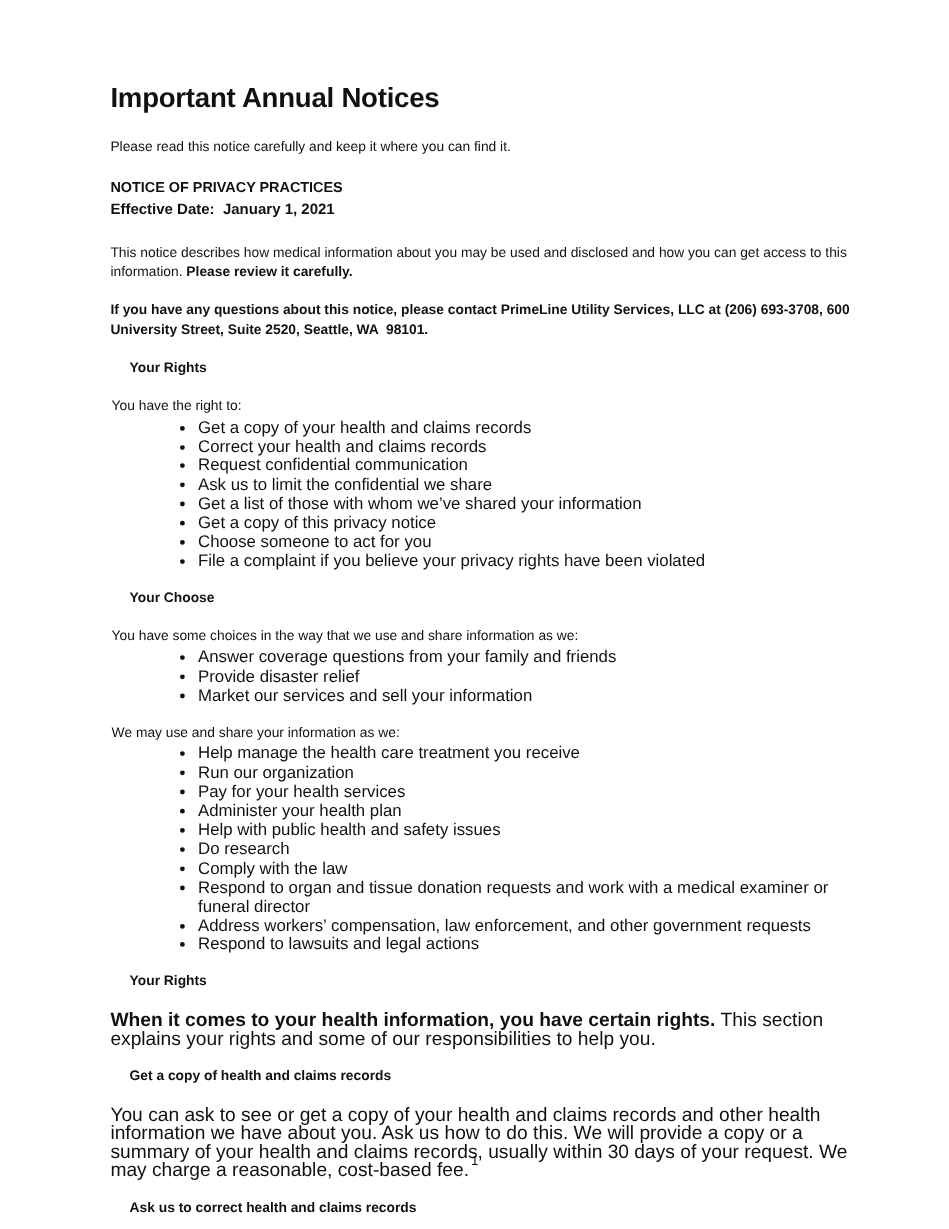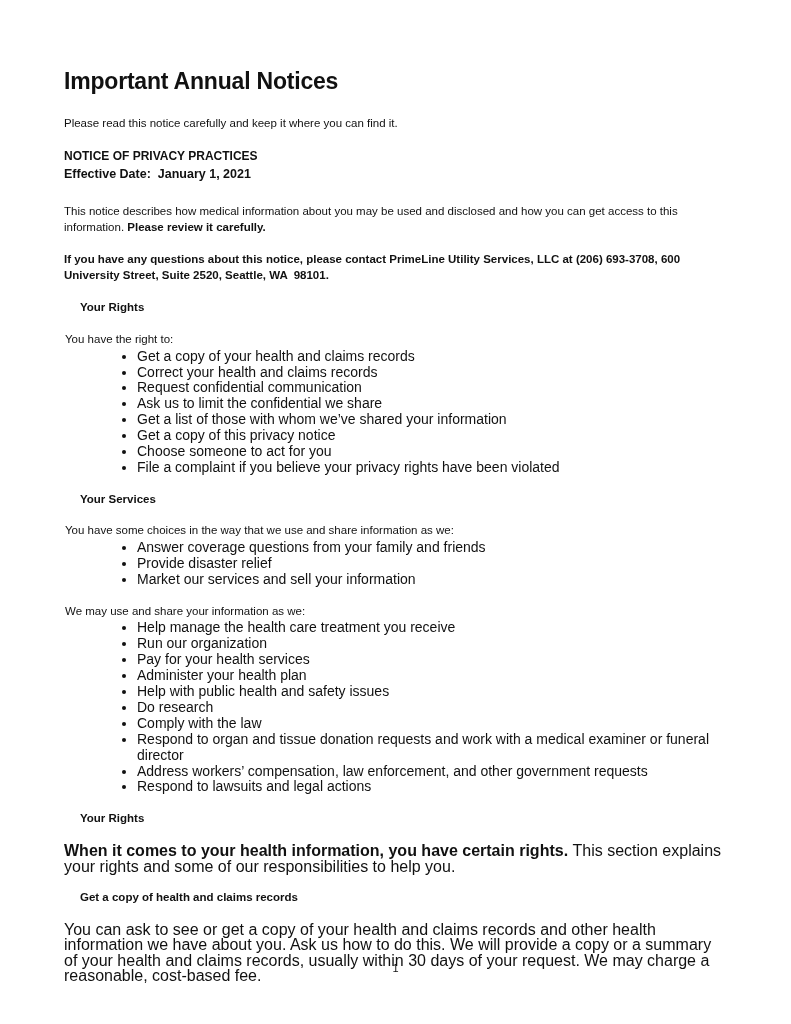--- a/index.html
+++ b/index.html
@@ -12,21 +12,21 @@
     height: 1024px;
     position: relative;
     font-family: "Liberation Sans", sans-serif;
     color: #111111;
     overflow: hidden;
   }
   .page {
     box-sizing: border-box;
     width: 791px;
     height: 1004px;
-    padding: 68px 64px 0 64px;
+    padding: 68px 64px 0 92px;
     position: relative;
   }
   .doc-title {
     font-size: 23px;
     font-weight: bold;
     letter-spacing: -0.2px;
     margin: 0 0 22px 0;
     line-height: 1.15;
   }
   .intro-text {
@@ -121,21 +121,21 @@
           <li>Correct your health and claims records</li>
           <li>Request confidential communication</li>
           <li>Ask us to limit the confidential we share</li>
           <li>Get a list of those with whom we’ve shared your information</li>
           <li>Get a copy of this privacy notice</li>
           <li>Choose someone to act for you</li>
           <li>File a complaint if you believe your privacy rights have been violated</li>
         </ul>
       </section>
       <section class="doc-section">
-        <div class="section-heading">Your Services</div>
+        <div class="section-heading">Your Choose</div>
         <div class="section-lead">You have some choices in the way that we use and share information as we:</div>
         <ul class="bullet-list">
           <li>Answer coverage questions from your family and friends</li>
           <li>Provide disaster relief</li>
           <li>Market our services and sell your information</li>
         </ul>
       </section>
       <section class="doc-section">
         <div class="section-lead">We may use and share your information as we:</div>
         <ul class="bullet-list">
@@ -153,18 +153,19 @@
       </section>
       <section class="doc-section">
         <div class="section-heading">Your Rights</div>
         <p class="section-par"><span style="font-weight: bold;">When it comes to your health information, you have certain rights. </span><span>This section explains your rights and some of our responsibilities to help you.</span></p>
       </section>
       <section class="doc-section">
         <div class="section-heading">Get a copy of health and claims records</div>
         <p class="section-par"><span>You can ask to see or get a copy of your health and claims records and other health information we have about you. Ask us how to do this. We will provide a copy or a summary of your health and claims records, usually within 30 days of your request. We may charge a reasonable, cost-based fee.</span></p>
       </section>
       <section class="doc-section">
+        <div class="section-heading">Ask us to correct health and claims records</div>
       </section>
     </div>
 
   <div class="page-number">1</div>
 
 </div>
 
 </body></html>

